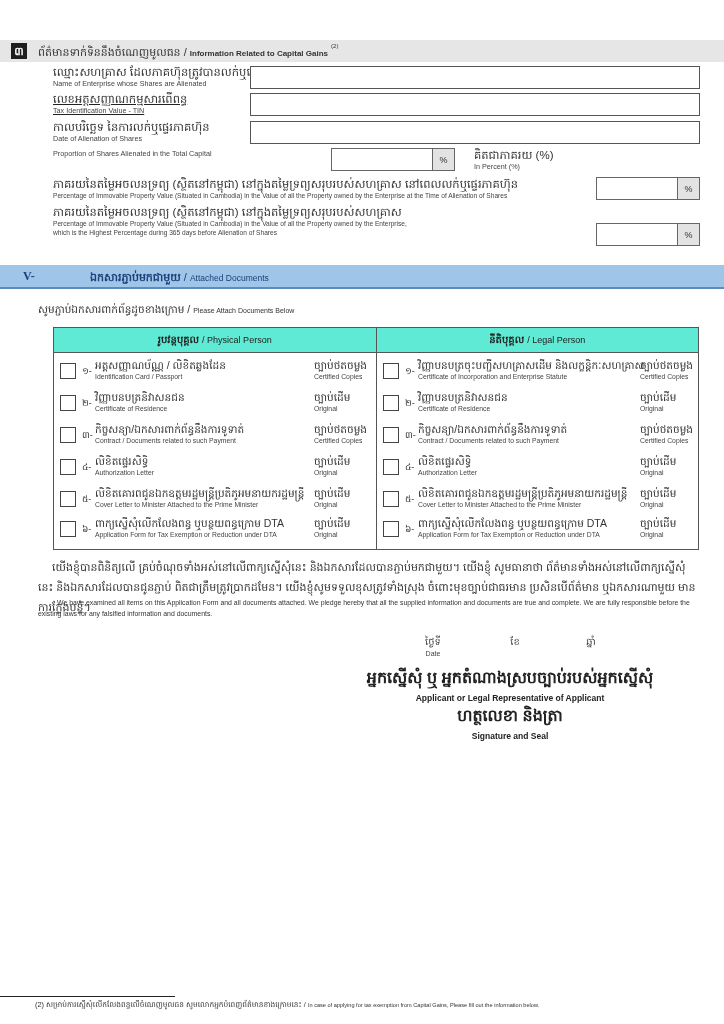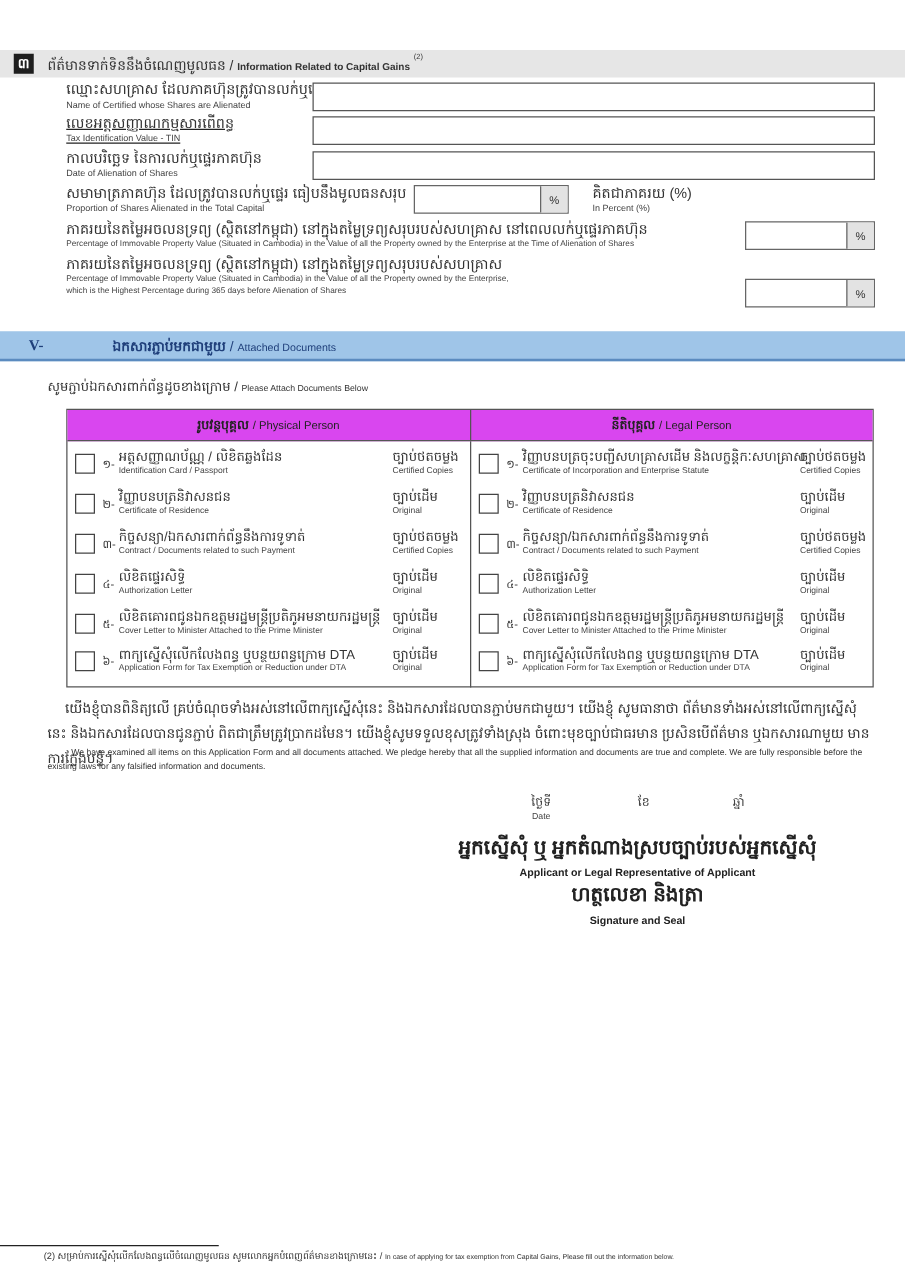--- a/index.html
+++ b/index.html
@@ -26,21 +26,21 @@
   .sec5-bar { left: 0; top: 265px; width: 724px; height: 24px; background: #9fc5e8; border-bottom: 2px solid #5b8bbf; }
   .sec5-num { left: 23px; top: 269px; font-family: "Liberation Serif", serif; font-weight: bold; font-size: 12px; color: #1f3f7a; }
   .sec5-title { left: 55px; top: 270px; font-size: 11px; color: #1f3f7a; white-space: nowrap; margin-left: 35px; }
   .sec5-title .km { font-weight: bold; }
   .sec5-title .en { font-size: 8.5px; }
 
   .attach-note { left: 38px; top: 303px; font-size: 10.5px; color: #333; white-space: nowrap; }
   .attach-note .en { font-size: 7px; }
 
   .doc-table { left: 53px; top: 327px; width: 646px; height: 223px; border: 1px solid #555; }
-  .doc-table .head { position: absolute; left: 0; top: 0; width: 100%; height: 25px; background: #d946ef; border-bottom: 1px solid #555; display: flex; }
+  .doc-table .head { position: absolute; left: 0; top: 0; width: 100%; height: 25px; background: #5eead4; border-bottom: 1px solid #555; display: flex; }
   .doc-table .head .cell { flex: 1; display: flex; align-items: center; justify-content: center; font-size: 9px; color: #222; white-space: nowrap; }
   .doc-table .head .cell .km { font-weight: bold; font-size: 10px; margin-right: 3px; }
   .doc-table .head .cell:first-child { border-right: 1px solid #555; }
   .doc-table .vdiv { position: absolute; left: 322px; top: 25px; width: 1px; height: 197px; background: #555; }
 
   .doc-item { position: absolute; height: 28px; }
   .doc-item .chk { position: absolute; left: 0; top: 4px; width: 16px; height: 16px; border: 1px solid #444; background: #fff; }
   .doc-item .num { position: absolute; left: 22px; top: 6px; font-size: 9px; color: #333; }
   .doc-item .km { position: absolute; left: 35px; top: 0; font-size: 10.5px; color: #333; white-space: nowrap; }
   .doc-item .en { position: absolute; left: 35px; top: 14px; font-size: 6.8px; color: #444; white-space: nowrap; }
@@ -65,38 +65,37 @@
 
 <div class="abs sec3-bar"></div>
 <div class="abs sec3-num">៣</div>
 <div class="abs sec3-title">
   <span>ព័ត៌មានទាក់ទិននឹងចំណេញមូលធន</span><span> / </span><span class="en">Information Related to Capital Gains</span>
   <sup>(2)</sup>
 </div>
 
 <div class="abs" style="left:53px; top:66px;">
   <div class="lbl-km">ឈ្មោះសហគ្រាស ដែលភាគហ៊ុនត្រូវបានលក់ឬផ្ទេរ</div>
-  <div class="lbl-en">Name of Certified whose Shares are Alienated</div>
+  <div class="lbl-en">Name of Enterprise whose Shares are Alienated</div>
 </div>
 <div class="abs box" style="left:250px; top:66px; width:450px; height:23px;"></div>
 
 <div class="abs" style="left:53px; top:93px;text-decoration:underline;">
   <div class="lbl-km">លេខអត្តសញ្ញាណកម្មសារពើពន្ធ</div>
   <div class="lbl-en">Tax Identification Value - TIN</div>
 </div>
 <div class="abs box" style="left:250px; top:93px; width:450px; height:23px;"></div>
 
 <div class="abs" style="left:53px; top:121px;">
   <div class="lbl-km">កាលបរិច្ឆេទ នៃការលក់ឬផ្ទេរភាគហ៊ុន</div>
   <div class="lbl-en">Date of Alienation of Shares</div>
 </div>
 <div class="abs box" style="left:250px; top:121px; width:450px; height:23px;"></div>
 
 <div class="abs" style="left:53px; top:149px;">
-  <div class="lbl-km">សមាមាត្រភាគហ៊ុន ដែលត្រូវបានលក់ឬផ្ទេរ ធៀបនឹងមូលធនសរុប</div>
   <div class="lbl-en">Proportion of Shares Alienated in the Total Capital</div>
 </div>
 <div class="abs pct-box" style="left:331px; top:148px; width:124px; height:23px;">
   <div class="fill"></div>
   <div class="pct">%</div>
 </div>
 <div class="abs" style="left:474px; top:149px;">
   <div class="lbl-km">គិតជាភាគរយ (%)</div>
   <div class="lbl-en">In Percent (%)</div>
 </div>

